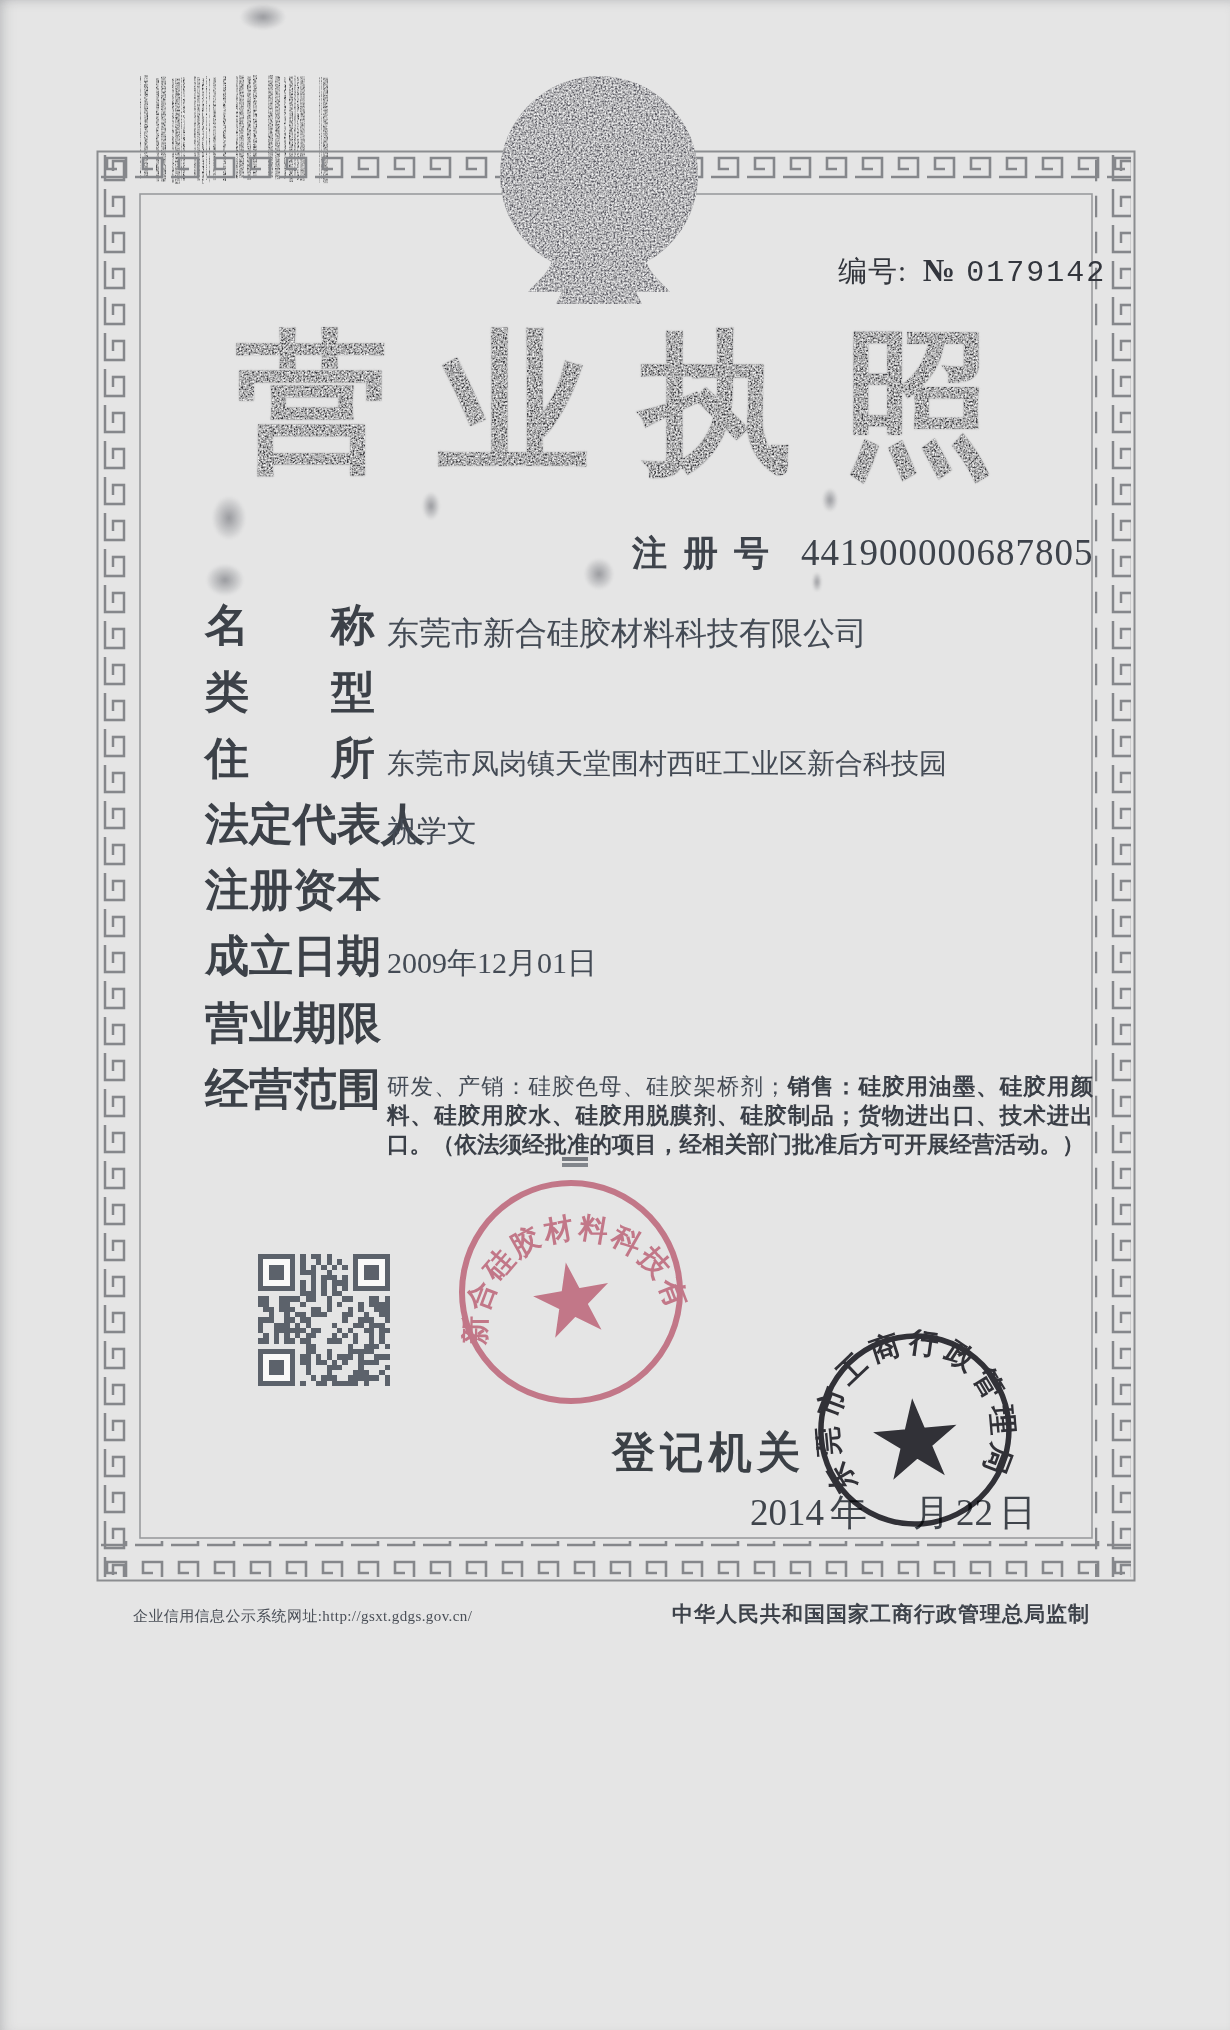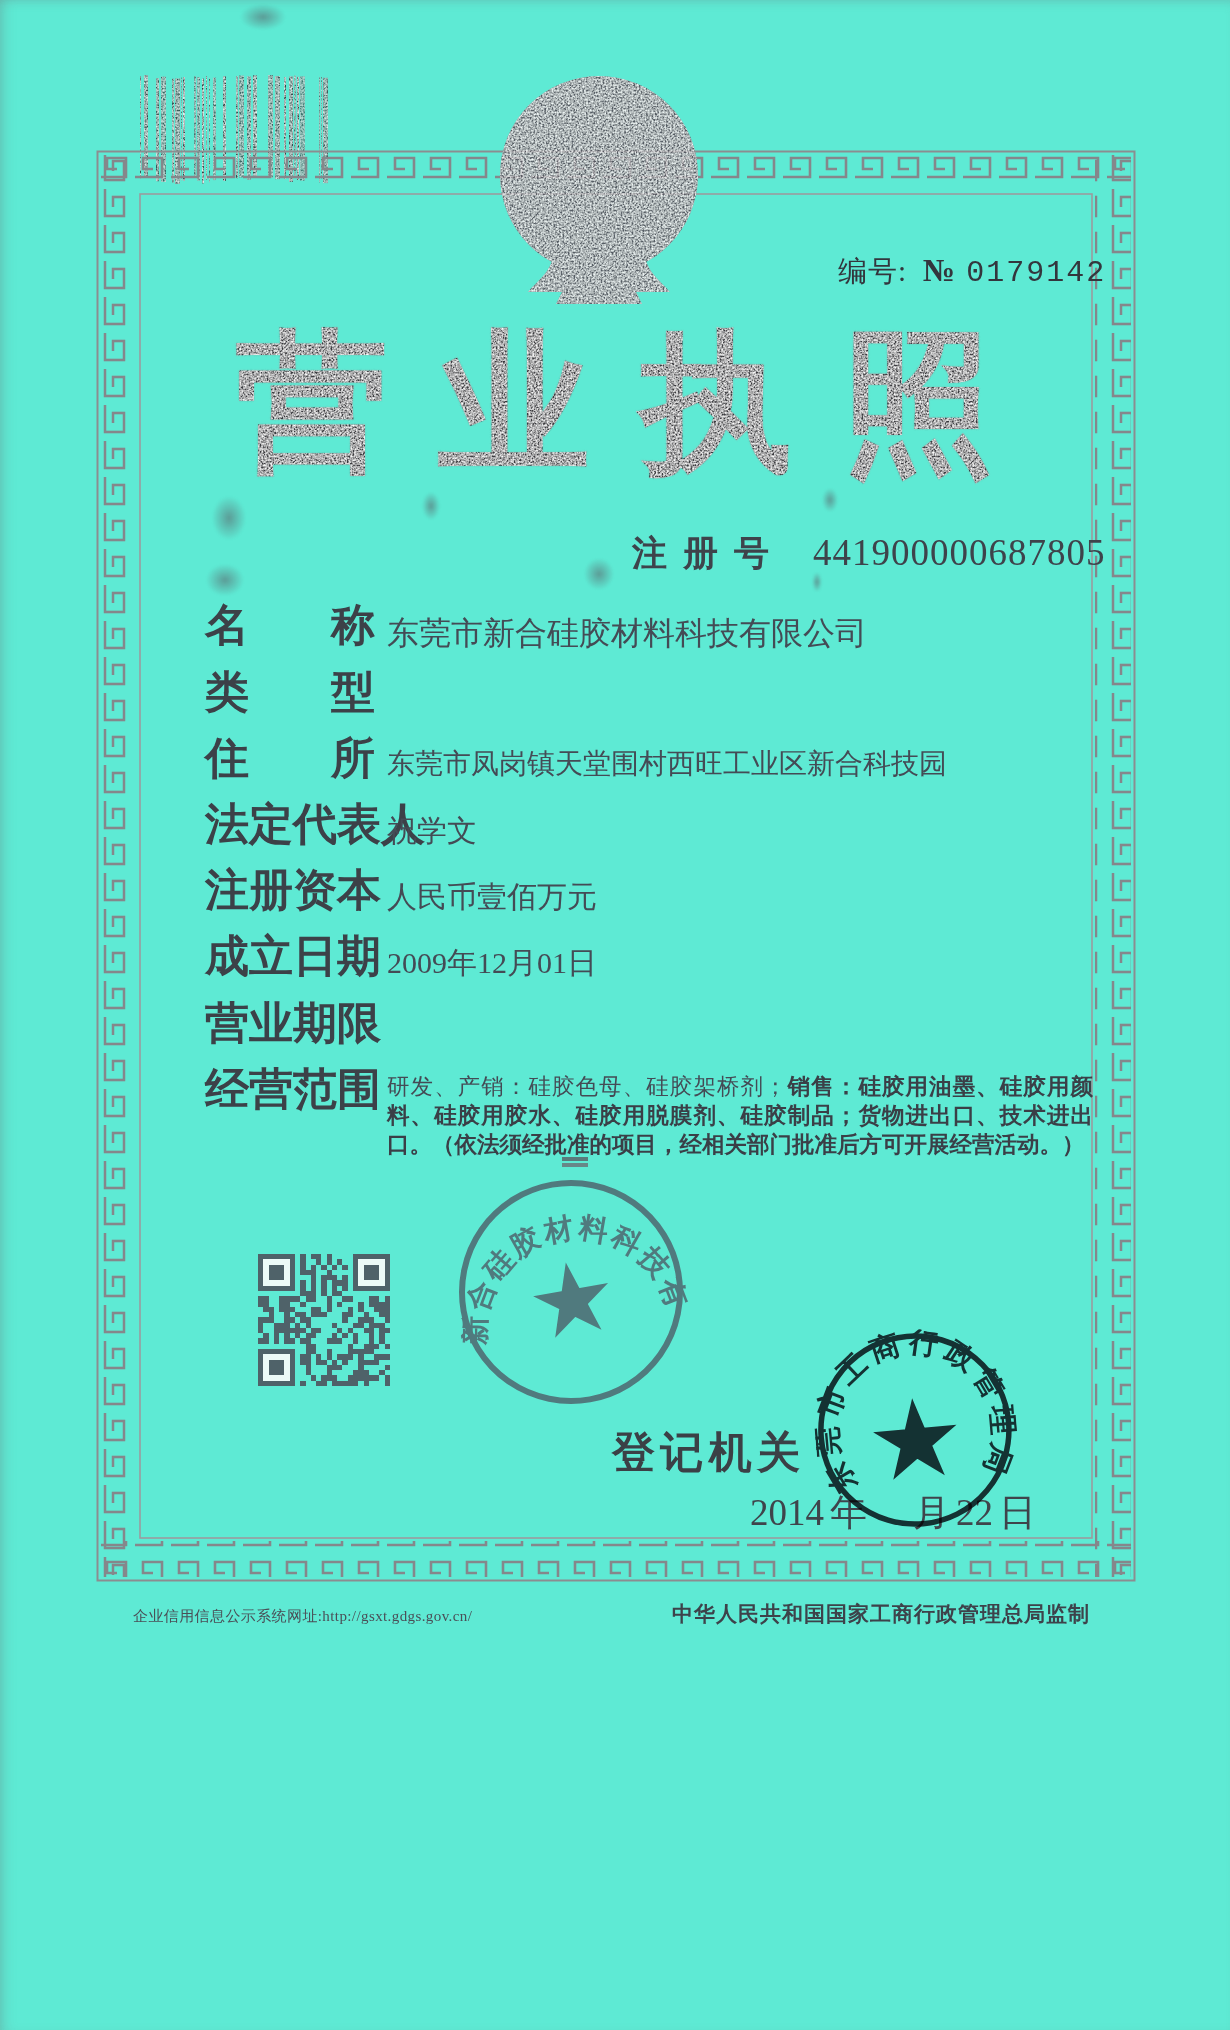--- a/index.html
+++ b/index.html
@@ -1,18 +1,18 @@
 <!DOCTYPE html>
 <html><head>
 <meta charset="utf-8">
 <style>
   html,body{margin:0;padding:0;background:#ffffff;}
   .page{
     position:relative; width:1230px; height:2030px; overflow:hidden;
-    background:#5eead4;
+    background:#e5e5e5;
     font-family:"Liberation Serif", serif;
     box-shadow: inset 10px 0 14px -8px rgba(110,112,118,.35),
                 inset 0 8px 12px -8px rgba(110,112,118,.30);
   }
   
   .barcode{position:absolute; left:138px; top:72px; width:192px; height:112px; filter:url(#grain); opacity:.92;}
   
   .frame{position:absolute; left:96px; top:150px;}
   
   .emblem{position:absolute; left:492px; top:72px; width:214px; height:240px; z-index:5; opacity:.95;}
@@ -21,21 +21,21 @@
   .serial .mark{font-weight:bold; font-size:32px; margin:0 10px 0 16px;}
   .serial .num{font-family:"Liberation Mono", monospace; font-size:30px; letter-spacing:2px;}
   
   .title{position:absolute; left:0; top:316px; width:1230px; text-align:center; z-index:6;
     font-family:"DejaVu Sans", sans-serif; font-weight:900; font-size:152px; line-height:1.15;
     color:#3a3a40; letter-spacing:50px; padding-left:50px; box-sizing:border-box;
     filter:url(#grain); text-shadow:0 0 2px rgba(58,58,64,.45);}
   
   .regline{position:absolute; left:632px; top:530px; z-index:6; white-space:nowrap; color:#3e434b;}
   .regline .rlabel{font-size:35px; letter-spacing:16px; font-weight:600;}
-  .regline .rvalue{font-size:37px; letter-spacing:1px; margin-left:24px; font-family:"Liberation Serif", serif;}
+  .regline .rvalue{font-size:37px; letter-spacing:1px; margin-left:12px; font-family:"Liberation Serif", serif;}
   
   .row{position:absolute; left:205px; display:flex; align-items:flex-start; z-index:6;}
   .flabel{width:170px; font-size:44px; line-height:1; color:#3c4148; font-weight:600; flex:none;}
   .spread{display:flex; justify-content:space-between;}
   .fvalue{margin-left:12px; width:706px; padding-top:9px; font-size:28px; line-height:1.25; color:#444b55;}
   .fvalue.small{font-size:30px;}
   .scope{padding-top:4px; font-size:22.5px; line-height:29px; text-align:justify;}
   .scope .b{font-weight:700; color:#3a3f47;}
   .scope-tail{position:absolute; left:562px; top:1157px; width:26px; height:4px; background:#5a5f66; box-shadow:0 6px 0 #6a6f76; opacity:.8; z-index:6;}
   
@@ -178,21 +178,20 @@
       </div>
     <div class="fvalue small">祝学文</div>
   </div>
   <div class="row" style="top:869px">
     <div class="flabel spread">
         <span>注</span>
         <span>册</span>
         <span>资</span>
         <span>本</span>
       </div>
-    <div class="fvalue small">人民币壹佰万元</div>
   </div>
   <div class="row" style="top:935px">
     <div class="flabel spread">
         <span>成</span>
         <span>立</span>
         <span>日</span>
         <span>期</span>
       </div>
     <div class="fvalue small">2009年12月01日</div>
   </div>

